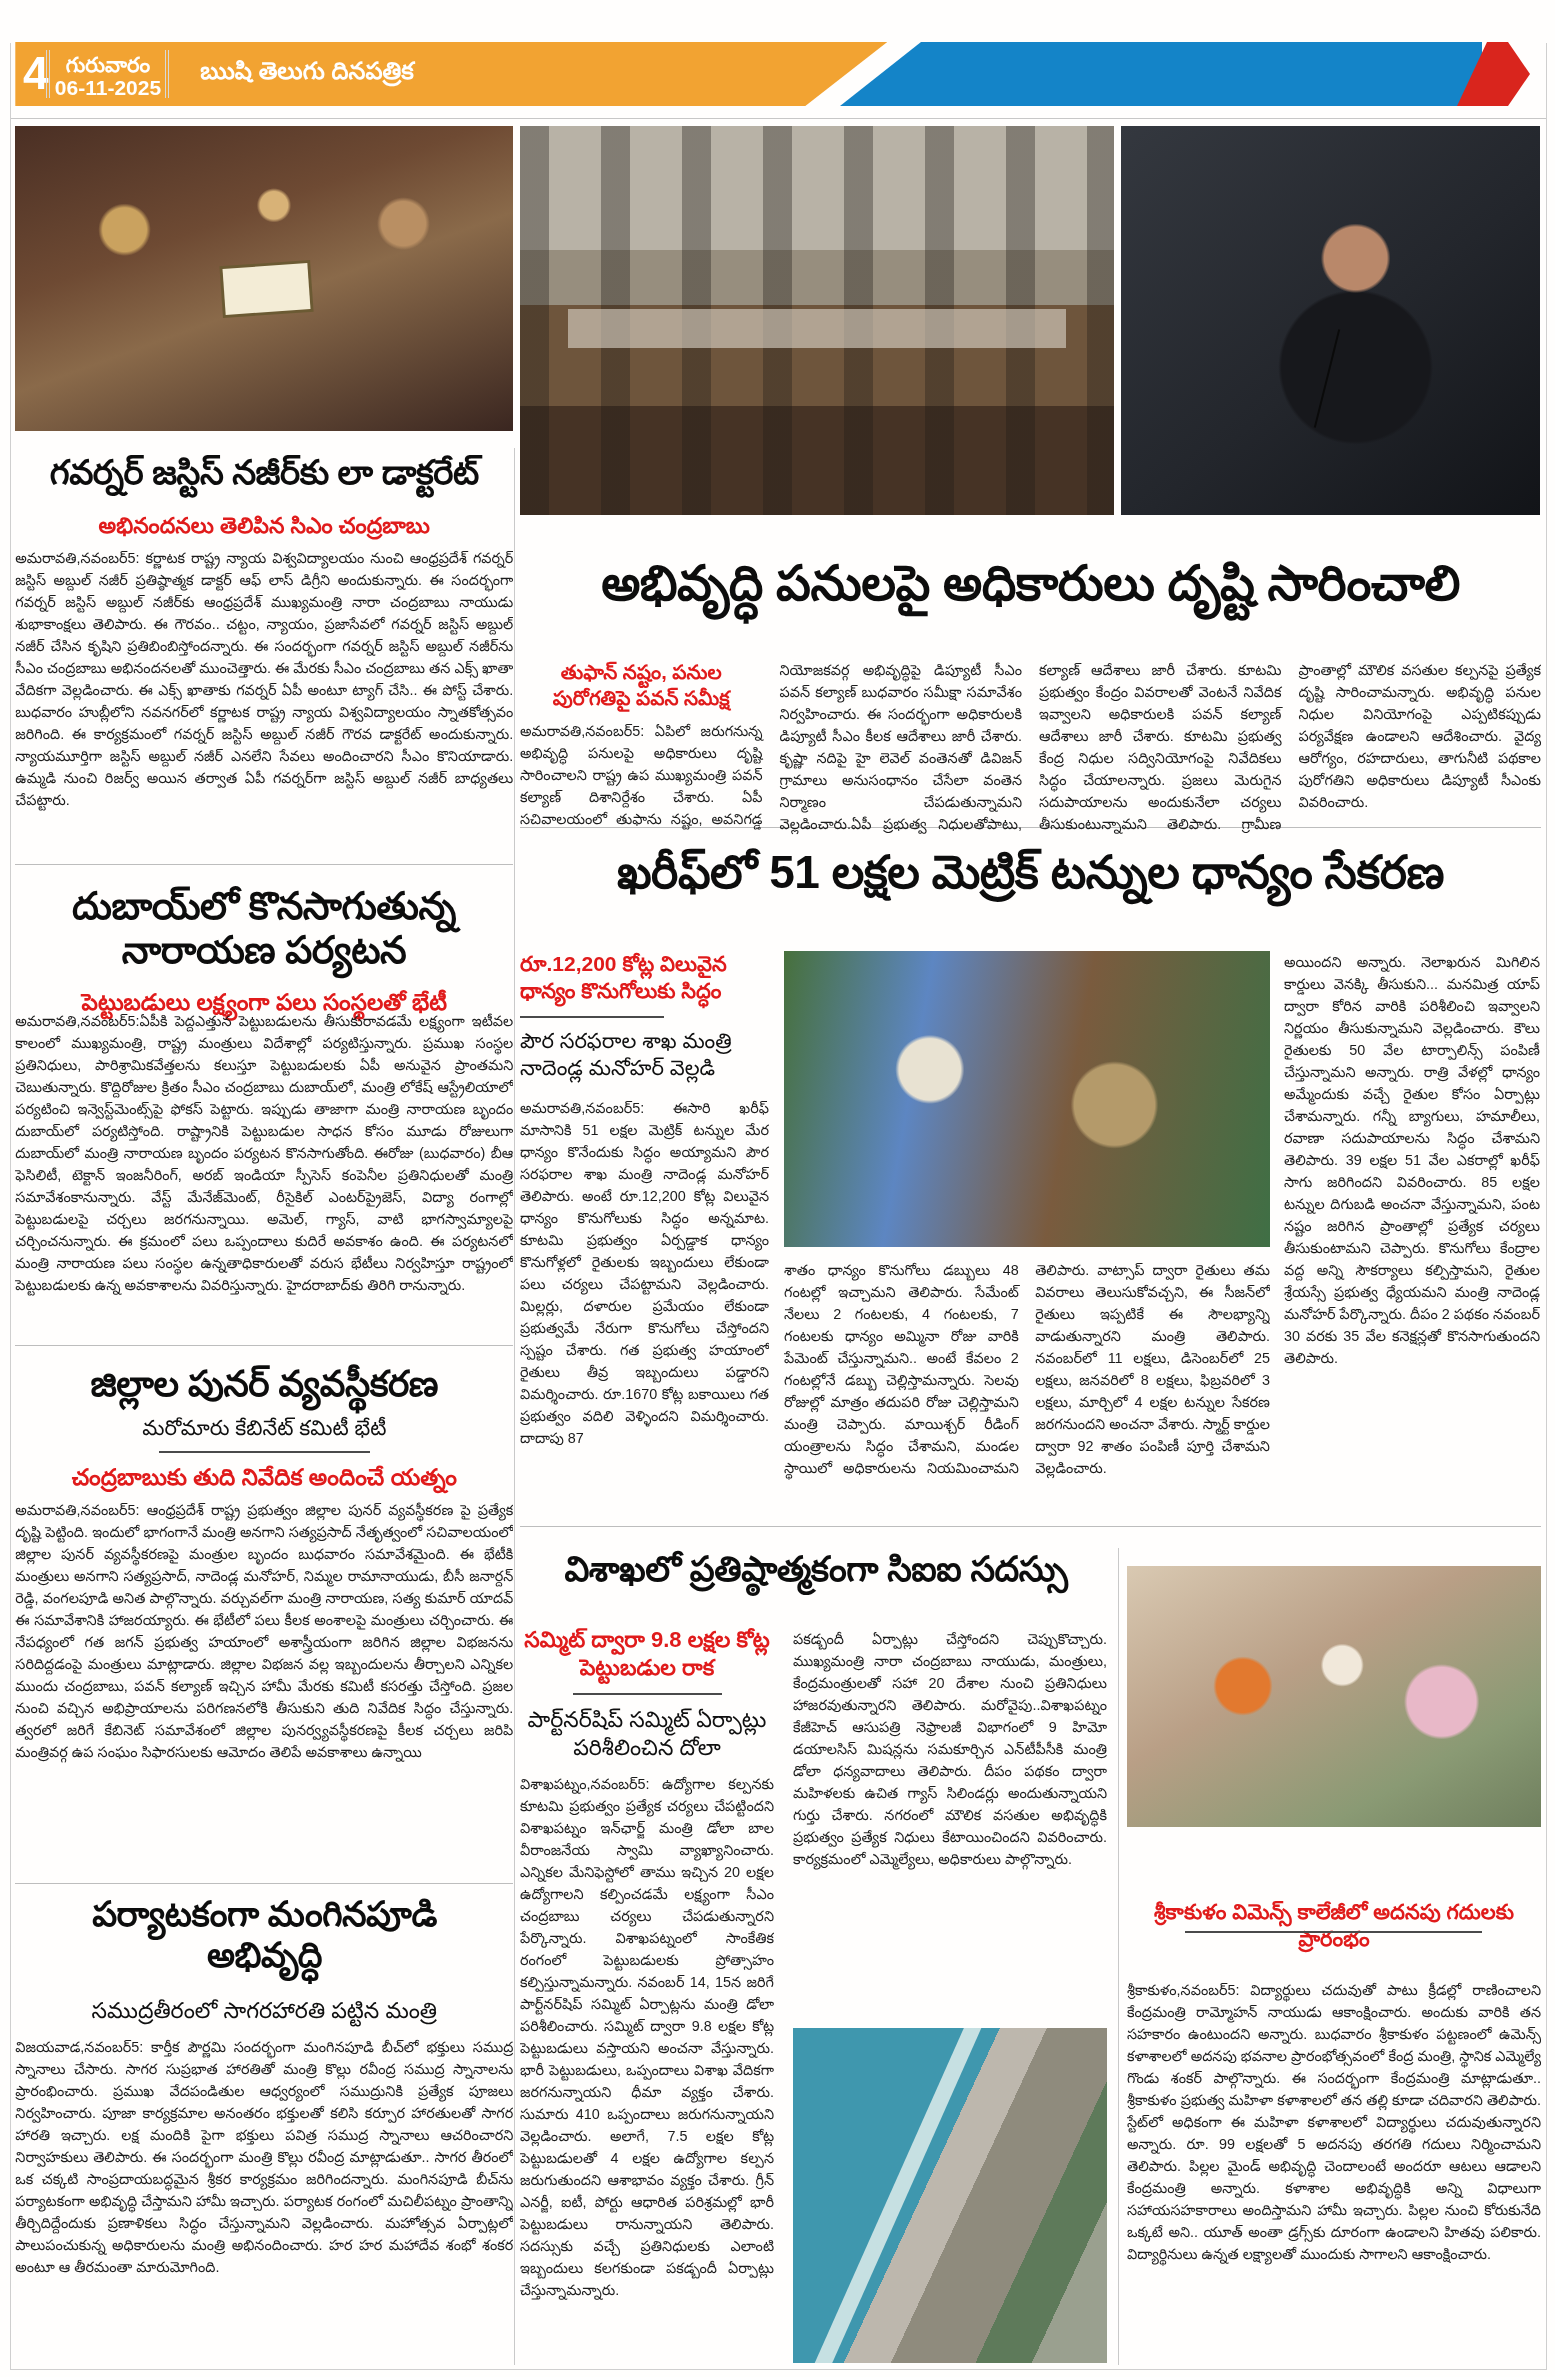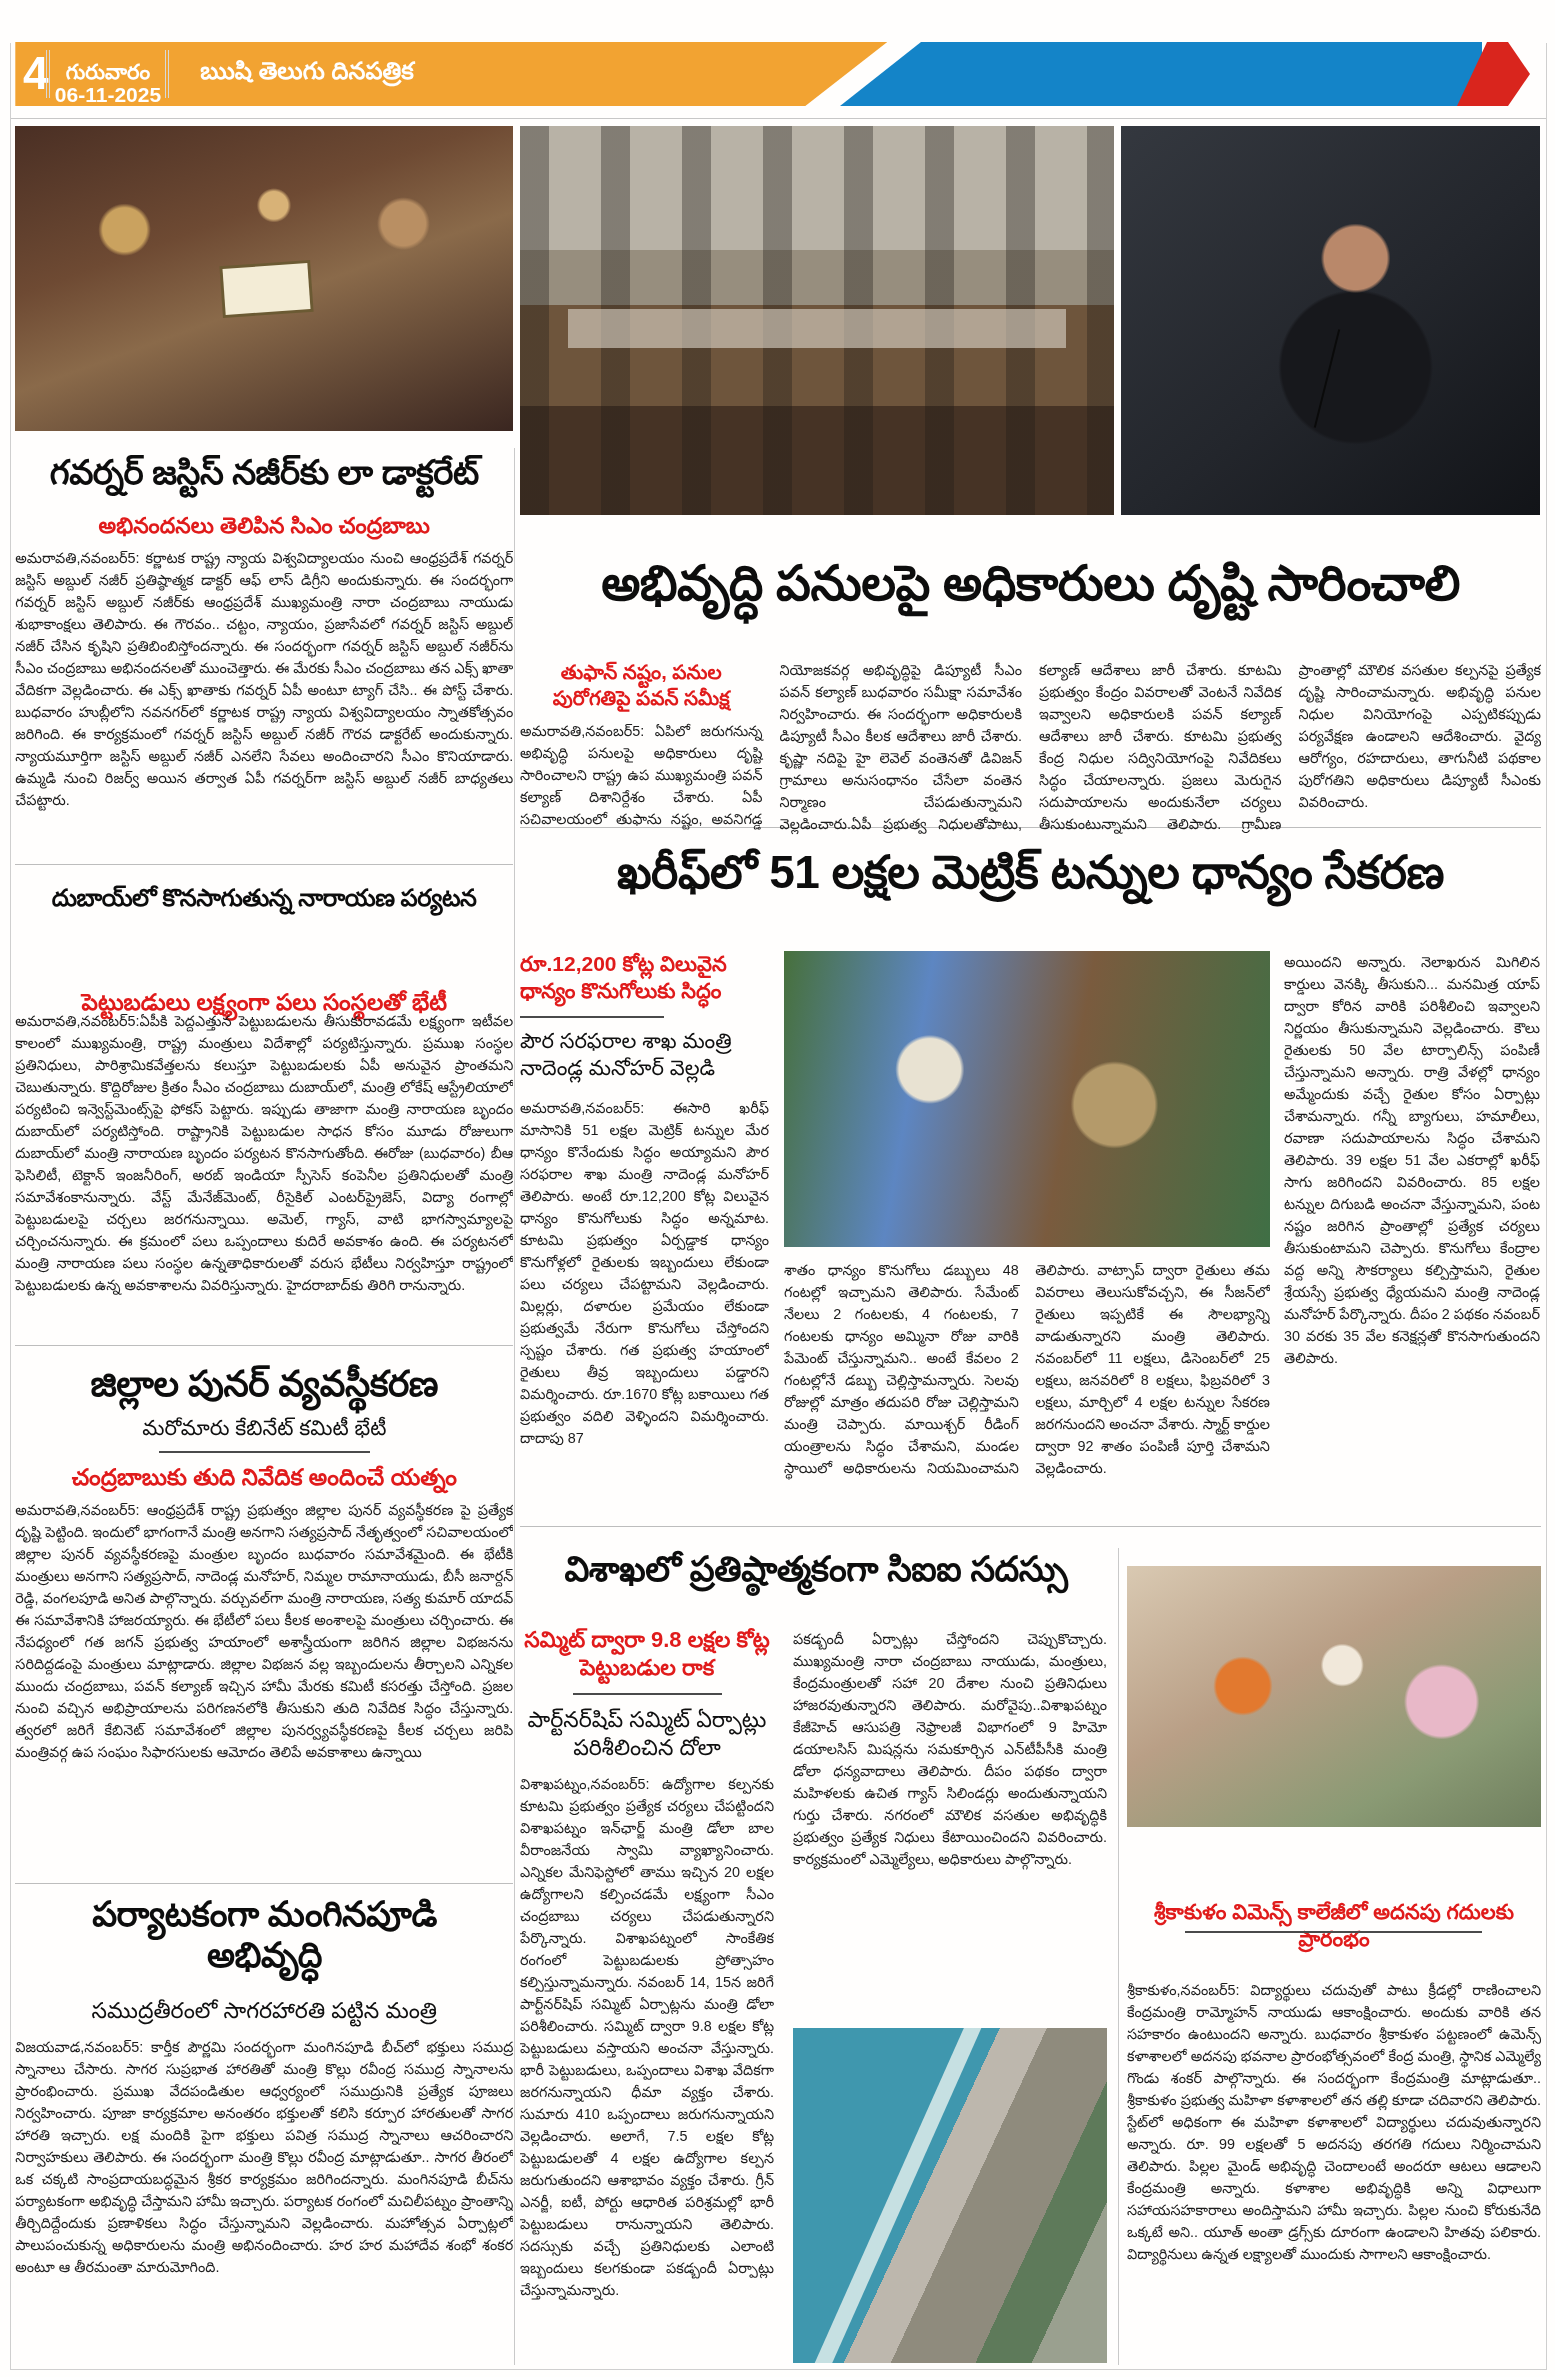--- a/index.html
+++ b/index.html
@@ -13,21 +13,21 @@
 
   
   .mh-orange{position:absolute;left:15.3px;top:42px;width:872px;height:64px;background:var(--orange);
     clip-path:polygon(0 0,100% 0,calc(100% - 82px) 100%,0 100%);}
   .mh-blue{position:absolute;left:840px;top:42px;width:642px;height:64px;background:var(--blue);
     clip-path:polygon(81px 0,100% 0,100% 100%,0 100%);}
   .mh-red{position:absolute;left:1457px;top:42px;width:73px;height:64px;background:var(--red-arrow);
     clip-path:polygon(30px 0,51px 0,73px 50%,51px 100%,0 100%);}
   .mh-num{position:absolute;left:23px;top:44px;width:43px;height:59px;color:#fff;font-size:46px;font-weight:bold;line-height:59px;}
   .mh-sep{position:absolute;top:50px;width:3.8px;height:48px;border-left:1px solid #d9d9d9;border-right:1px solid #d9d9d9;}
-  .mh-date{position:absolute;left:53px;top:51px;width:110px;height:64px;color:#fff;font-size:21px;font-weight:bold;
+  .mh-date{position:absolute;left:53px;top:44px;width:110px;height:64px;color:#fff;font-size:21px;font-weight:bold;
     display:flex;align-items:center;justify-content:center;text-align:center;line-height:1.1;}
   .mh-name{position:absolute;left:173px;top:42px;width:268px;height:64px;color:#fff;font-size:24px;font-weight:bold;
     display:flex;align-items:center;justify-content:center;text-align:center;}
   .mh-section{position:absolute;left:935px;top:42px;width:518px;height:64px;color:#fff;font-size:37px;font-weight:bold;
     display:flex;align-items:center;justify-content:center;}
   .mh-underline{position:absolute;left:9.6px;top:118px;width:1536px;height:1.4px;background:#c7c7c7;}
 
   
   .edge{position:absolute;background:#cfcfcf;}
   .vline{position:absolute;width:1px;background:#c9c9c9;}
@@ -101,21 +101,21 @@
   <div class="hline" style="left:520px;top:827px;width:1021px;"></div>
   <div class="hline" style="left:520px;top:1526px;width:1021px;"></div>
   <div class="edge" style="left:9.6px;top:43px;width:1px;height:2327px;"></div>
   <div class="edge" style="left:1546px;top:43px;width:1px;height:2327px;"></div>
   <div class="edge" style="left:9.6px;top:2369px;width:1537px;height:1px;"></div>
 
   <div class="hl" style="left:15.3px;top:453px;width:498px;font-size:34px;">గవర్నర్ జస్టిస్ నజీర్‌కు లా డాక్టరేట్</div>
   <div class="sub-red" style="left:15.3px;top:512px;width:498px;font-size:22px;">అభినందనలు తెలిపిన సిఎం చంద్రబాబు</div>
   <div class="bodytx" style="left:15.3px;top:547px;width:498px;height:307px;">అమరావతి,నవంబర్5:  కర్ణాటక రాష్ట్ర న్యాయ విశ్వవిద్యాలయం నుంచి ఆంధ్రప్రదేశ్ గవర్నర్ జస్టిస్ అబ్దుల్ నజీర్ ప్రతిష్ఠాత్మక డాక్టర్ ఆఫ్ లాస్ డిగ్రీని అందుకున్నారు. ఈ సందర్భంగా గవర్నర్ జస్టిస్ అబ్దుల్ నజీర్‌కు ఆంధ్రప్రదేశ్ ముఖ్యమంత్రి నారా చంద్రబాబు నాయుడు శుభాకాంక్షలు తెలిపారు. ఈ గౌరవం.. చట్టం, న్యాయం, ప్రజాసేవలో గవర్నర్ జస్టిస్ అబ్దుల్ నజీర్ చేసిన కృషిని ప్రతిబింబిస్తోందన్నారు. ఈ సందర్భంగా గవర్నర్ జస్టిస్ అబ్దుల్ నజీర్‌ను సీఎం చంద్రబాబు అభినందనలతో ముంచెత్తారు. ఈ మేరకు సీఎం చంద్రబాబు తన ఎక్స్ ఖాతా వేదికగా వెల్లడించారు. ఈ ఎక్స్ ఖాతాకు గవర్నర్ ఏపీ అంటూ ట్యాగ్ చేసి.. ఈ పోస్ట్ చేశారు. బుధవారం హుబ్లీలోని నవనగర్‌లో కర్ణాటక రాష్ట్ర న్యాయ విశ్వవిద్యాలయం స్నాతకోత్సవం జరిగింది. ఈ కార్యక్రమంలో గవర్నర్ జస్టిస్ అబ్దుల్ నజీర్ గౌరవ డాక్టరేట్ అందుకున్నారు. న్యాయమూర్తిగా జస్టిస్ అబ్దుల్ నజీర్ ఎనలేని సేవలు అందించారని సీఎం కొనియాడారు. ఉమ్మడి నుంచి రిజర్వ్ అయిన తర్వాత ఏపీ గవర్నర్‌గా జస్టిస్ అబ్దుల్ నజీర్ బాధ్యతలు చేపట్టారు.</div>
 
-  <div class="hl" style="left:39px;top:884px;width:450px;font-size:24px;">దుబాయ్‌లో కొనసాగుతున్న నారాయణ పర్యటన</div>
+  <div class="hl" style="left:39px;top:884px;width:450px;font-size:38px;">దుబాయ్‌లో కొనసాగుతున్న నారాయణ పర్యటన</div>
   <div class="sub-red" style="left:15.3px;top:988px;width:498px;font-size:23px;">పెట్టుబడులు లక్ష్యంగా పలు సంస్థలతో భేటీ</div>
   <div class="bodytx" style="left:15.3px;top:1010px;width:498px;height:316px;">అమరావతి,నవంబర్5:ఏపీకి పెద్దఎత్తున పెట్టుబడులను తీసుకురావడమే లక్ష్యంగా ఇటీవల కాలంలో ముఖ్యమంత్రి, రాష్ట్ర మంత్రులు విదేశాల్లో పర్యటిస్తున్నారు. ప్రముఖ సంస్థల ప్రతినిధులు, పారిశ్రామికవేత్తలను కలుస్తూ పెట్టుబడులకు ఏపీ అనువైన ప్రాంతమని చెబుతున్నారు. కొద్దిరోజుల క్రితం సీఎం చంద్రబాబు దుబాయ్‌లో, మంత్రి లోకేష్ ఆస్ట్రేలియాలో పర్యటించి ఇన్వెస్ట్‌మెంట్స్‌పై ఫోకస్ పెట్టారు. ఇప్పుడు తాజాగా మంత్రి నారాయణ బృందం దుబాయ్‌లో పర్యటిస్తోంది. రాష్ట్రానికి పెట్టుబడుల సాధన కోసం మూడు రోజులుగా దుబాయ్‌లో మంత్రి నారాయణ బృందం పర్యటన కొనసాగుతోంది. ఈరోజు (బుధవారం) బీఆ ఫెసిలిటీ, టెక్టాన్ ఇంజనీరింగ్, అరబ్ ఇండియా స్పీసెస్ కంపెనీల ప్రతినిధులతో మంత్రి సమావేశంకానున్నారు. వేస్ట్ మేనేజ్‌మెంట్, రీసైకిల్ ఎంటర్‌ప్రైజెస్, విద్యా రంగాల్లో పెట్టుబడులపై చర్చలు జరగనున్నాయి. అమెల్, గ్యాస్, వాటి భాగస్వామ్యాలపై చర్చించనున్నారు. ఈ క్రమంలో పలు ఒప్పందాలు కుదిరే అవకాశం ఉంది. ఈ పర్యటనలో మంత్రి నారాయణ పలు సంస్థల ఉన్నతాధికారులతో వరుస భేటీలు నిర్వహిస్తూ రాష్ట్రంలో పెట్టుబడులకు ఉన్న అవకాశాలను వివరిస్తున్నారు. హైదరాబాద్‌కు తిరిగి రానున్నారు.</div>
 
   <div class="hl" style="left:15.3px;top:1363px;width:498px;font-size:36px;">జిల్లాల పునర్ వ్యవస్థీకరణ</div>
   <div class="sub-blk" style="left:15.3px;top:1415px;width:498px;font-size:21px;">మరోమారు కేబినేట్ కమిటీ భేటీ</div>
   <div class="srule" style="left:159px;top:1451px;width:211px;"></div>
   <div class="sub-red" style="left:15.3px;top:1463px;width:498px;font-size:23px;">చంద్రబాబుకు తుది నివేదిక అందించే యత్నం</div>
   <div class="bodytx" style="left:15.3px;top:1499px;width:498px;height:377px;">అమరావతి,నవంబర్5: ఆంధ్రప్రదేశ్ రాష్ట్ర ప్రభుత్వం జిల్లాల పునర్ వ్యవస్థీకరణ పై ప్రత్యేక దృష్టి పెట్టింది. ఇందులో భాగంగానే మంత్రి అనగాని సత్యప్రసాద్ నేతృత్వంలో సచివాలయంలో జిల్లాల పునర్ వ్యవస్థీకరణపై మంత్రుల బృందం బుధవారం సమావేశమైంది. ఈ భేటీకి మంత్రులు అనగాని సత్యప్రసాద్, నాదెండ్ల మనోహర్, నిమ్మల రామానాయుడు, బీసీ జనార్దన్ రెడ్డి, వంగలపూడి అనిత పాల్గొన్నారు. వర్చువల్‌గా మంత్రి నారాయణ, సత్య కుమార్ యాదవ్ ఈ సమావేశానికి హాజరయ్యారు. ఈ భేటీలో పలు కీలక అంశాలపై మంత్రులు చర్చించారు. ఈ నేపధ్యంలో గత జగన్ ప్రభుత్వ హయాంలో అశాస్త్రీయంగా జరిగిన జిల్లాల విభజనను సరిదిద్దడంపై మంత్రులు మాట్లాడారు. జిల్లాల విభజన వల్ల ఇబ్బందులను తీర్చాలని ఎన్నికల ముందు చంద్రబాబు, పవన్ కల్యాణ్ ఇచ్చిన హామీ మేరకు కమిటీ కసరత్తు చేస్తోంది. ప్రజల నుంచి వచ్చిన అభిప్రాయాలను పరిగణనలోకి తీసుకుని తుది నివేదిక సిద్ధం చేస్తున్నారు. త్వరలో జరిగే కేబినెట్ సమావేశంలో జిల్లాల పునర్వ్యవస్థీకరణపై కీలక చర్చలు జరిపి మంత్రివర్గ ఉప సంఘం సిఫారసులకు ఆమోదం తెలిపే అవకాశాలు ఉన్నాయి</div>
 
   <div class="hl" style="left:92px;top:1894px;width:345px;font-size:35px;">పర్యాటకంగా మంగినపూడి అభివృద్ధి</div>

